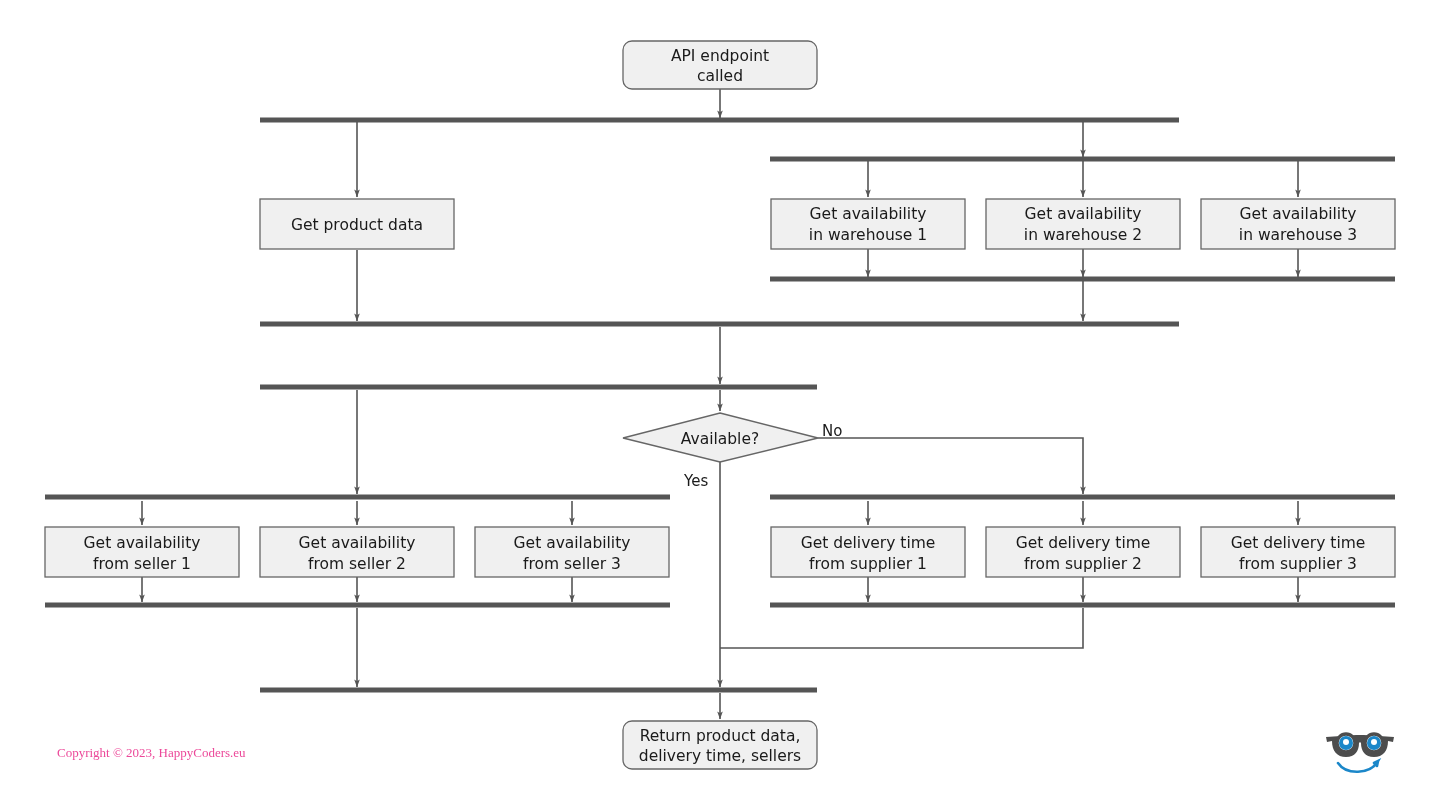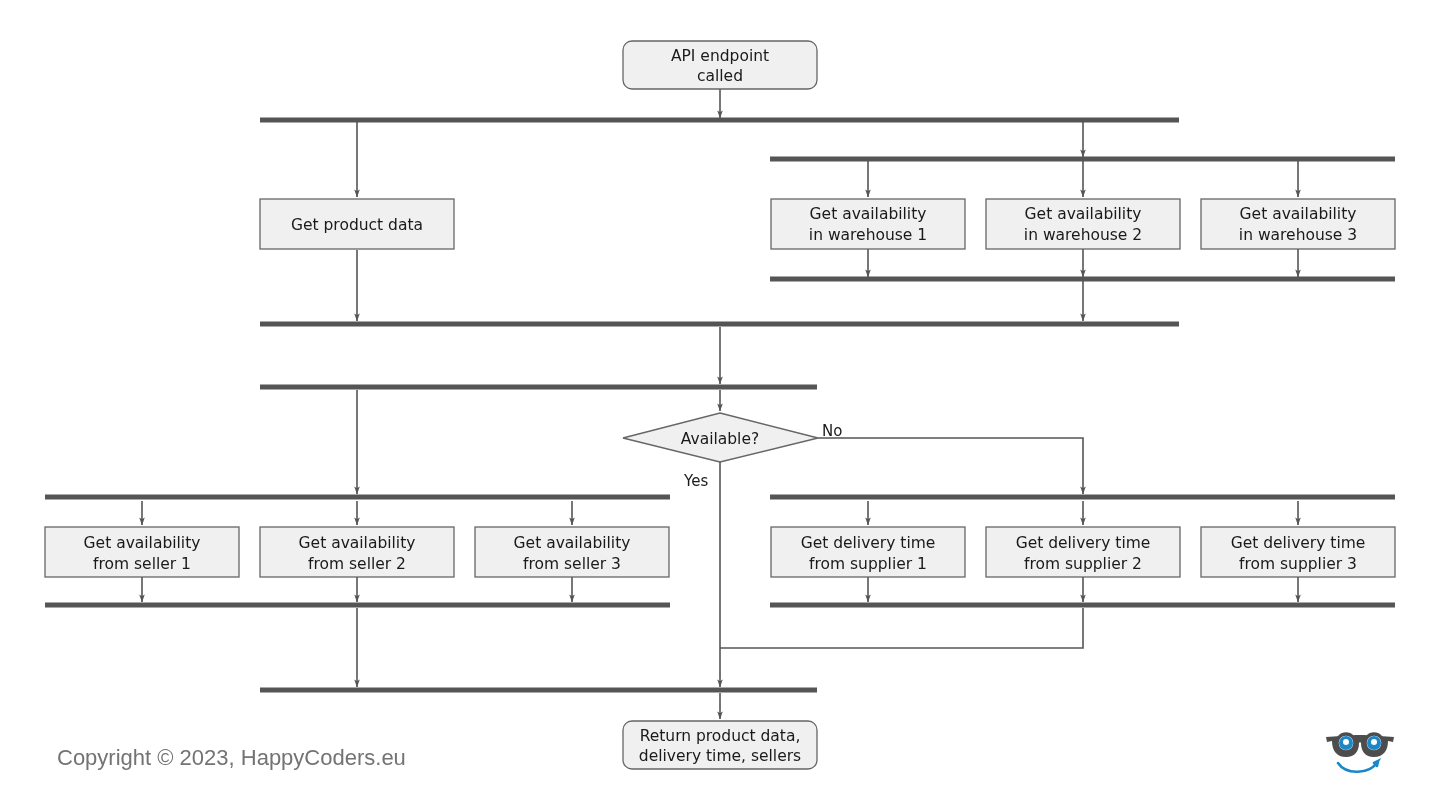--- a/index.html
+++ b/index.html
@@ -36,23 +36,23 @@
   }
   .edge-label {
     font-family: "DejaVu Sans", "Liberation Sans", sans-serif;
     font-size: 15px;
     fill: #1a1a1a;
   }
   .copyright {
     position: absolute;
     left: 57px;
     top: 745px;
-    font-family: Liberation Sans, sans-serif;
-    font-size: 22px;
-    color: #737373;
+    font-family: Liberation Serif, serif;
+    font-size: 13px;
+    color: #ec4899;
     white-space: nowrap;
   }
   .logo {
     position: absolute;
     left: 1322px;
     top: 727px;
     width: 76px;
     height: 52px;
   }
 </style>

